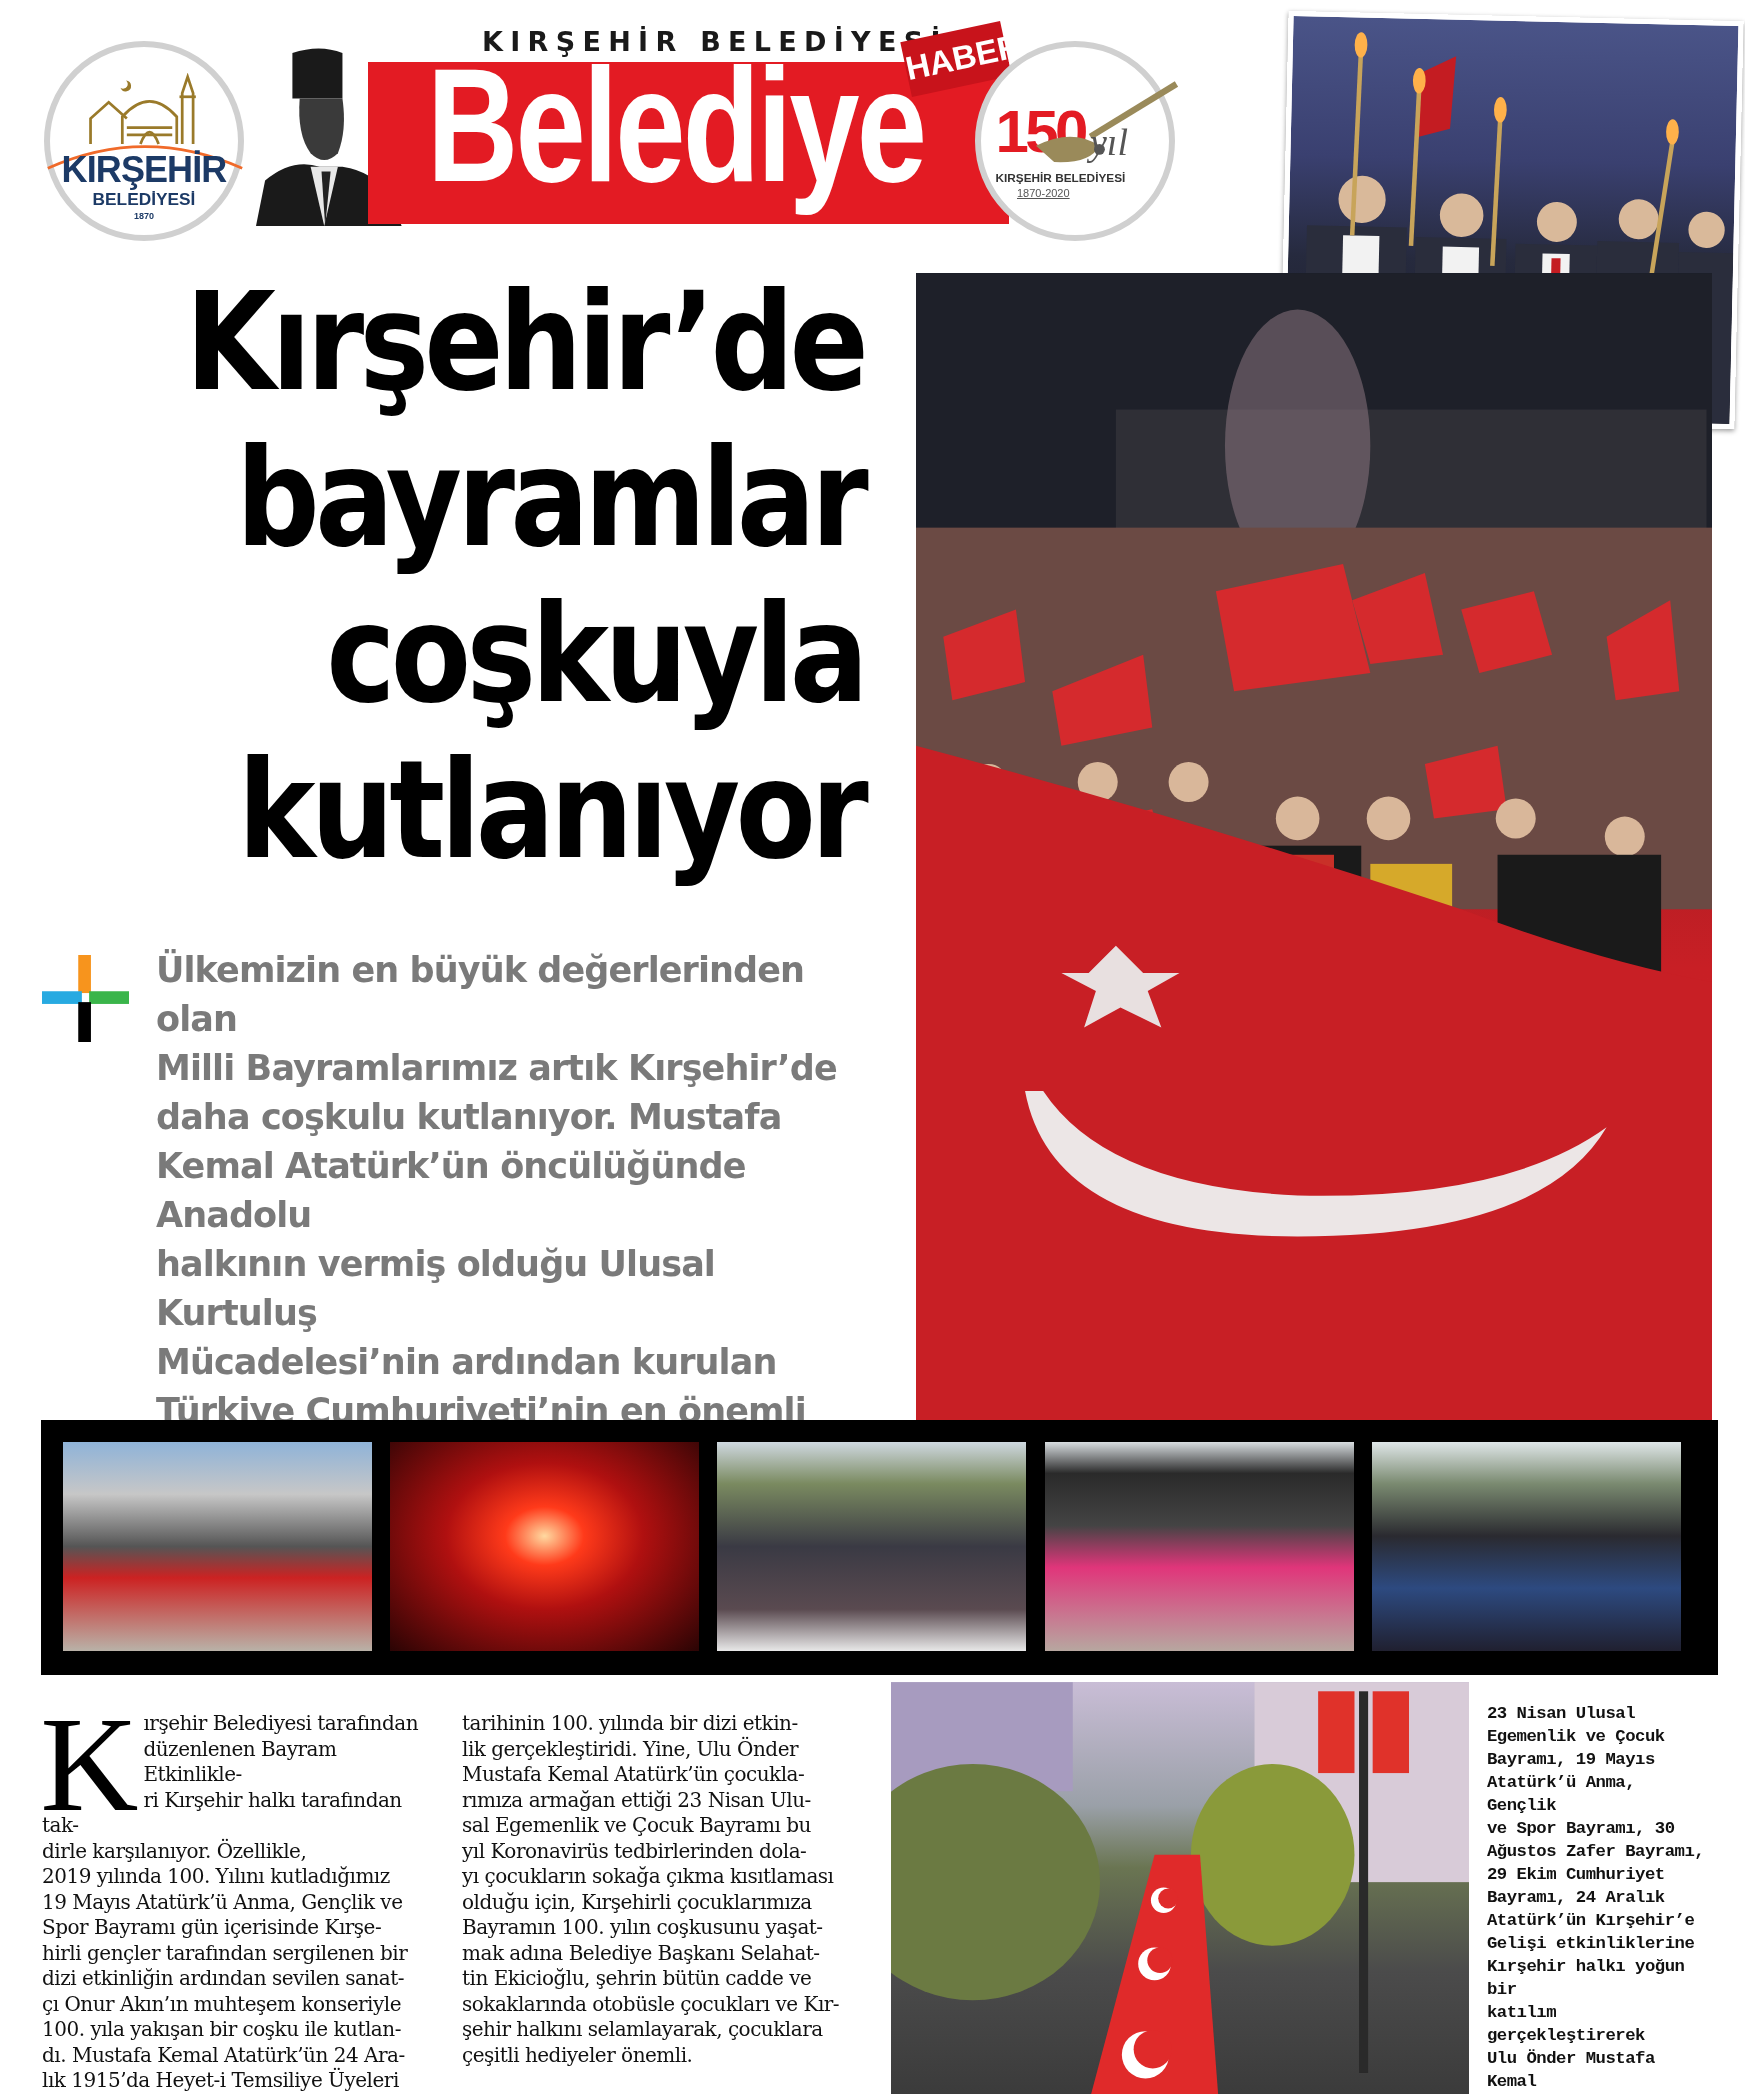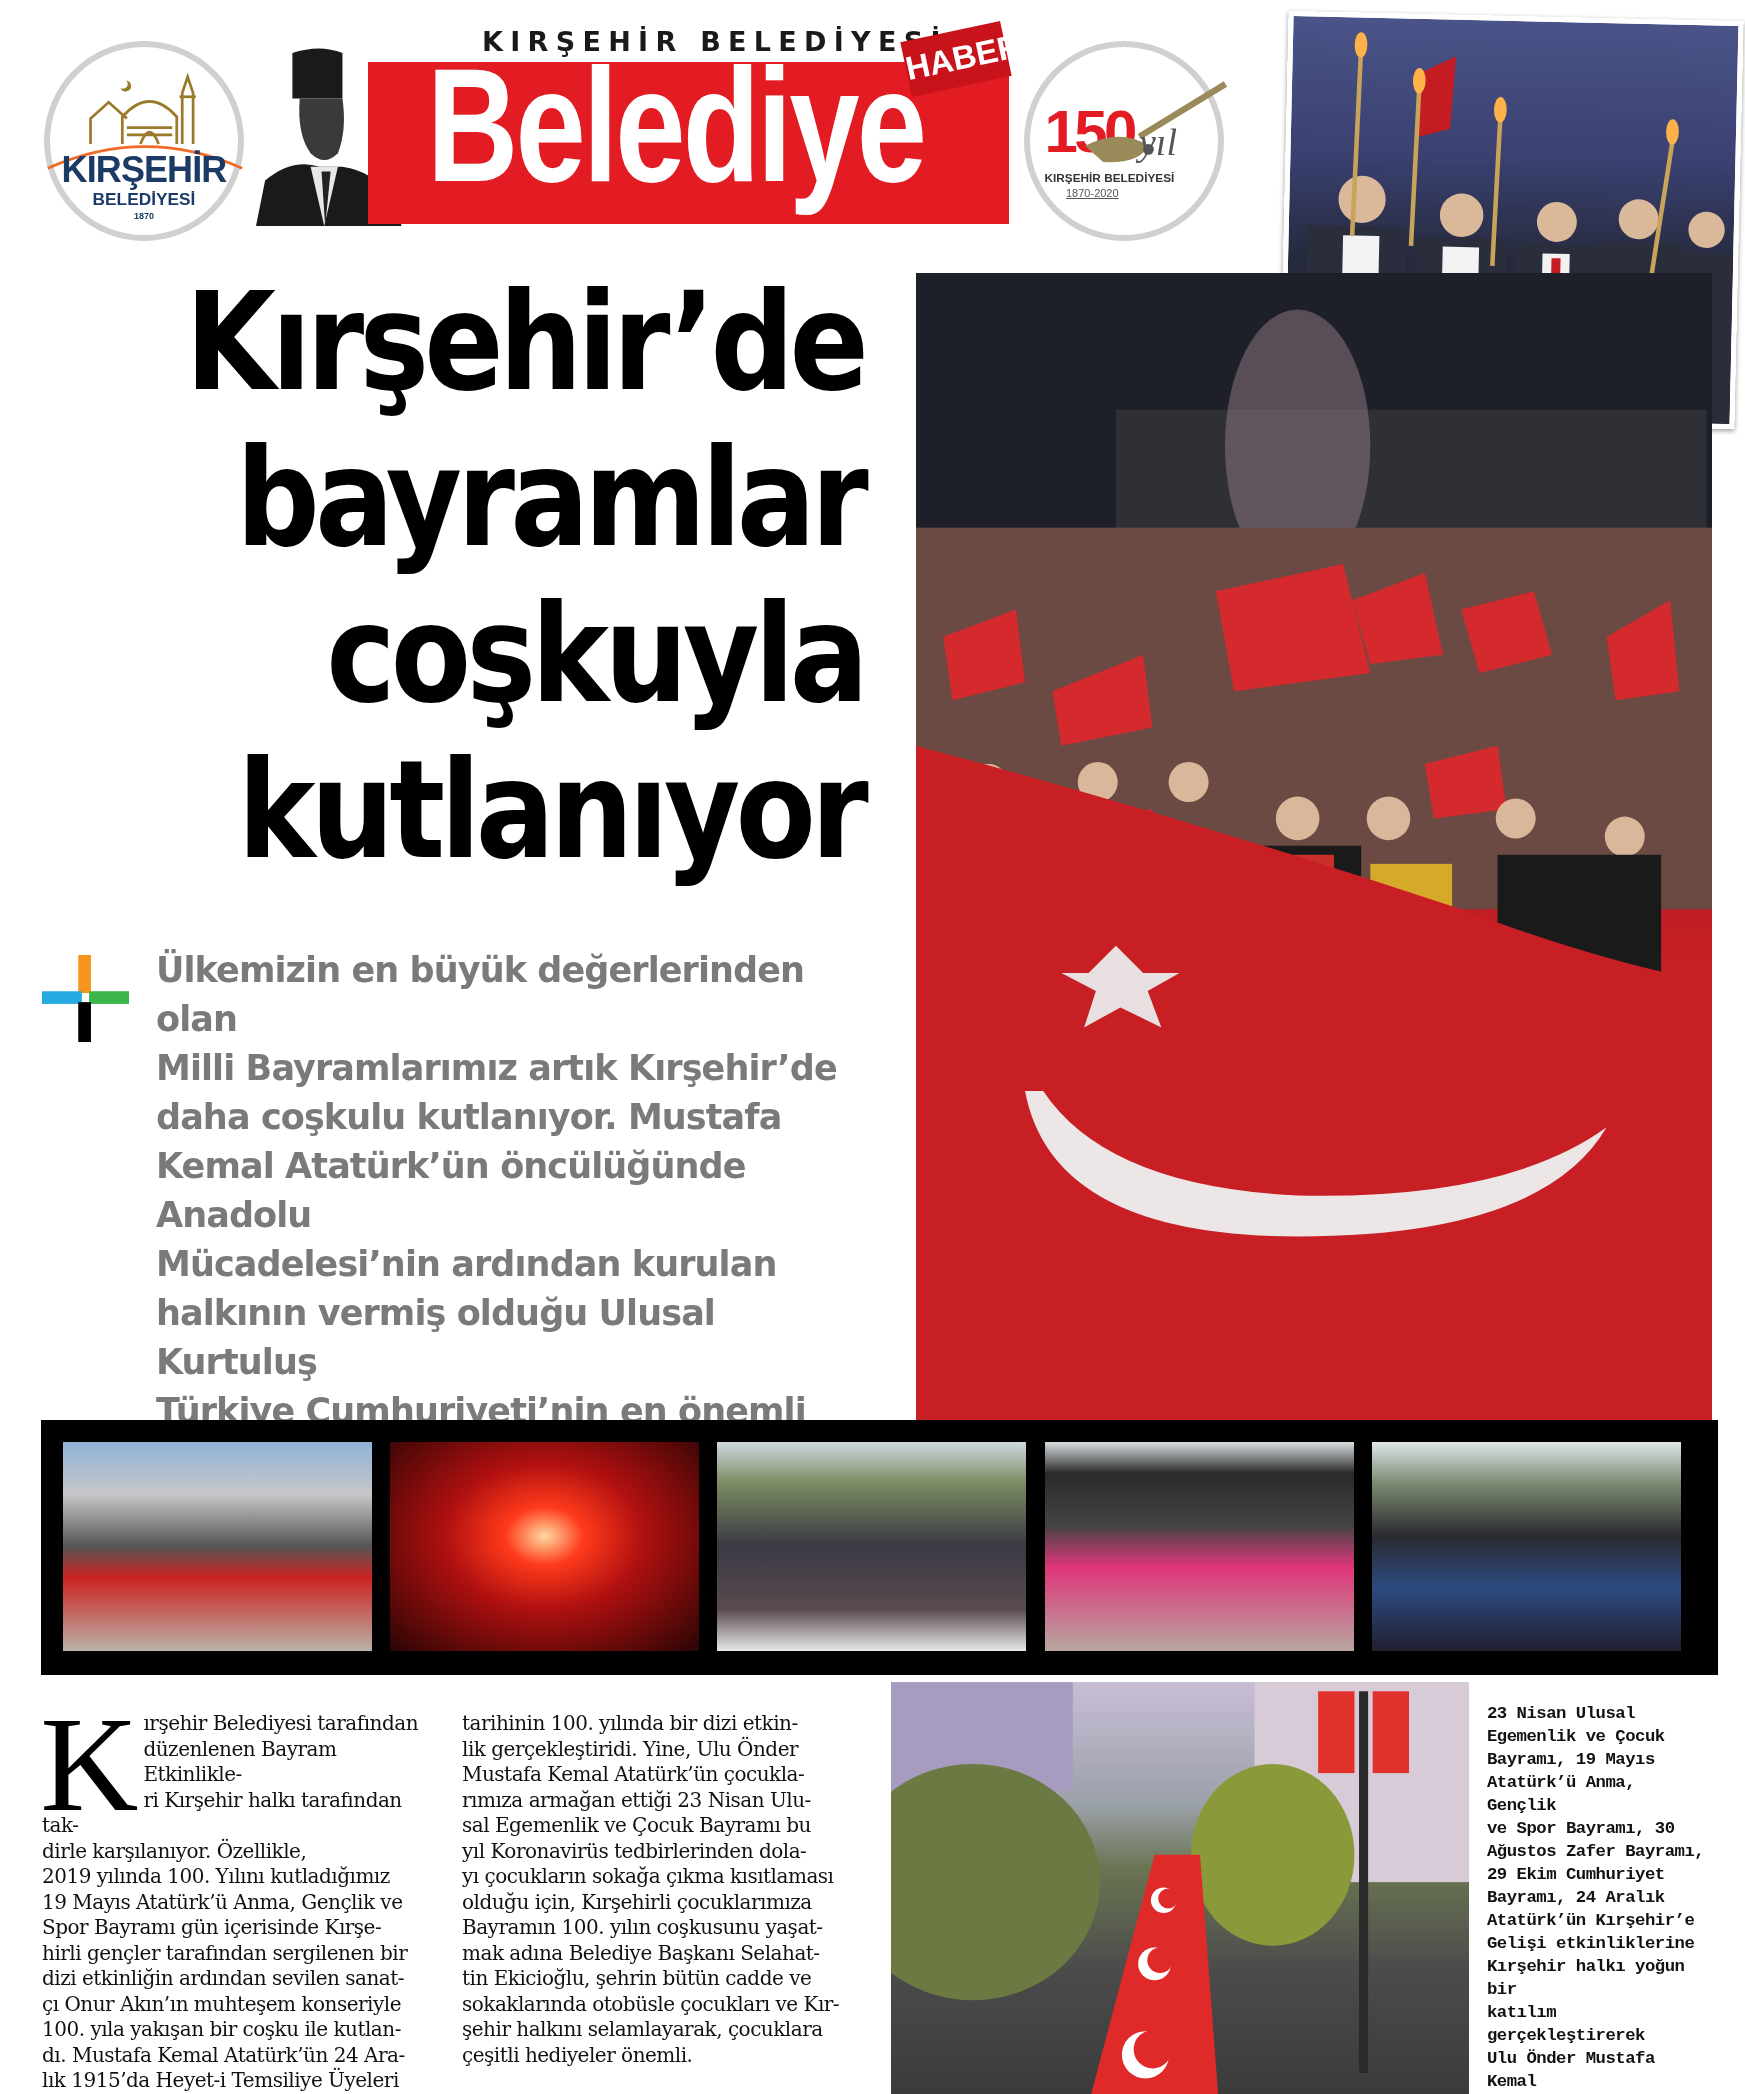--- a/index.html
+++ b/index.html
@@ -1,21 +1,21 @@
 <!DOCTYPE html>
 <html style="font-size:14.5px"><head>
 <meta charset="utf-8">
 <style>
   html,body{margin:0;padding:0;}
   body{width:1746px;height:2095px;position:relative;background:#ffffff;overflow:hidden;font-family:"DejaVu Sans",sans-serif;}
   .abs{position:absolute;}
   
   .logo-circle{position:absolute;border:6.4px solid #d0d0d0;border-radius:50%;background:#fff;box-sizing:border-box;}
   #logo-left{left:44px;top:41px;width:200px;height:200px;}
-  #logo-right{left:1024px;top:41px;width:200px;height:200px;}
+  #logo-right{left:975px;top:41px;width:200px;height:200px;}
   .kir-word{position:absolute;left:0;right:0;text-align:center;color:#1c3a66;font-family:"Liberation Sans",sans-serif;font-weight:bold;}
   .kicker{position:absolute;left:482px;top:25.5px;font-family:"DejaVu Sans",sans-serif;font-weight:bold;font-size:27px;letter-spacing:7.3px;color:#1a1a1a;}
   .red-band{position:absolute;left:368px;top:62px;width:641px;height:162px;background:#e31b23;}
   .mast-title{position:absolute;left:427px;top:44px;font-family:"Liberation Sans",sans-serif;font-weight:bold;font-size:162px;color:#fff;letter-spacing:-3.6px;transform:scaleX(0.78);transform-origin:left top;line-height:1;}
   .haber{position:absolute;left:905px;top:31px;width:102px;height:56px;background:#c8131b;color:#fff;font-family:"Liberation Sans",sans-serif;font-weight:bold;font-size:33px;text-align:center;line-height:56px;transform:rotate(-12deg);}
   .headline{position:absolute;left:0;top:264px;width:864px;text-align:right;font-family:"DejaVu Sans",sans-serif;font-weight:bold;font-size:136px;line-height:156px;color:#000;letter-spacing:-5.5px;transform:scaleX(0.86);transform-origin:right top;}
   .intro{position:absolute;left:156px;top:946px;width:700px;font-family:"DejaVu Sans",sans-serif;font-weight:bold;font-size:35px;line-height:49px;color:#7a7a7a;letter-spacing:-0.9px;}
   .plus{position:absolute;left:42px;top:955px;width:87px;height:87px;}
   
   .photo{position:absolute;overflow:hidden;}
@@ -136,22 +136,22 @@
   <rect x="0" y="40" width="44" height="14" fill="#27aae1"></rect>
   <rect x="52" y="40" width="44" height="14" fill="#3ab54a"></rect>
   <rect x="40" y="52" width="14" height="44" fill="#000"></rect>
 </svg>
 
 <div class="intro">
   <div>Ülkemizin en büyük değerlerinden olan</div>
   <div>Milli Bayramlarımız artık Kırşehir’de</div>
   <div>daha coşkulu kutlanıyor. Mustafa</div>
   <div>Kemal Atatürk’ün öncülüğünde Anadolu</div>
+  <div>halkının vermiş olduğu Ulusal Kurtuluş</div>
   <div>Mücadelesi’nin ardından kurulan</div>
-  <div>halkının vermiş olduğu Ulusal Kurtuluş</div>
   <div>Türkiye Cumhuriyeti’nin en önemli</div>
   <div>değerlerinden olan Milli Bayramlarımız</div>
   <div>ilimizde daha coşkulu kutlanıyor.</div>
 </div>
 
 <div id="main-photo" class="photo">
   <svg width="796" height="1159" viewBox="0 0 876 1275">
     <rect x="0" y="0" width="876" height="300" fill="#1e2029"></rect>
     <rect x="220" y="150" width="650" height="160" fill="#2f2f36"></rect>
     <ellipse cx="420" cy="190" rx="80" ry="150" fill="#8a7480" opacity="0.55"></ellipse>

